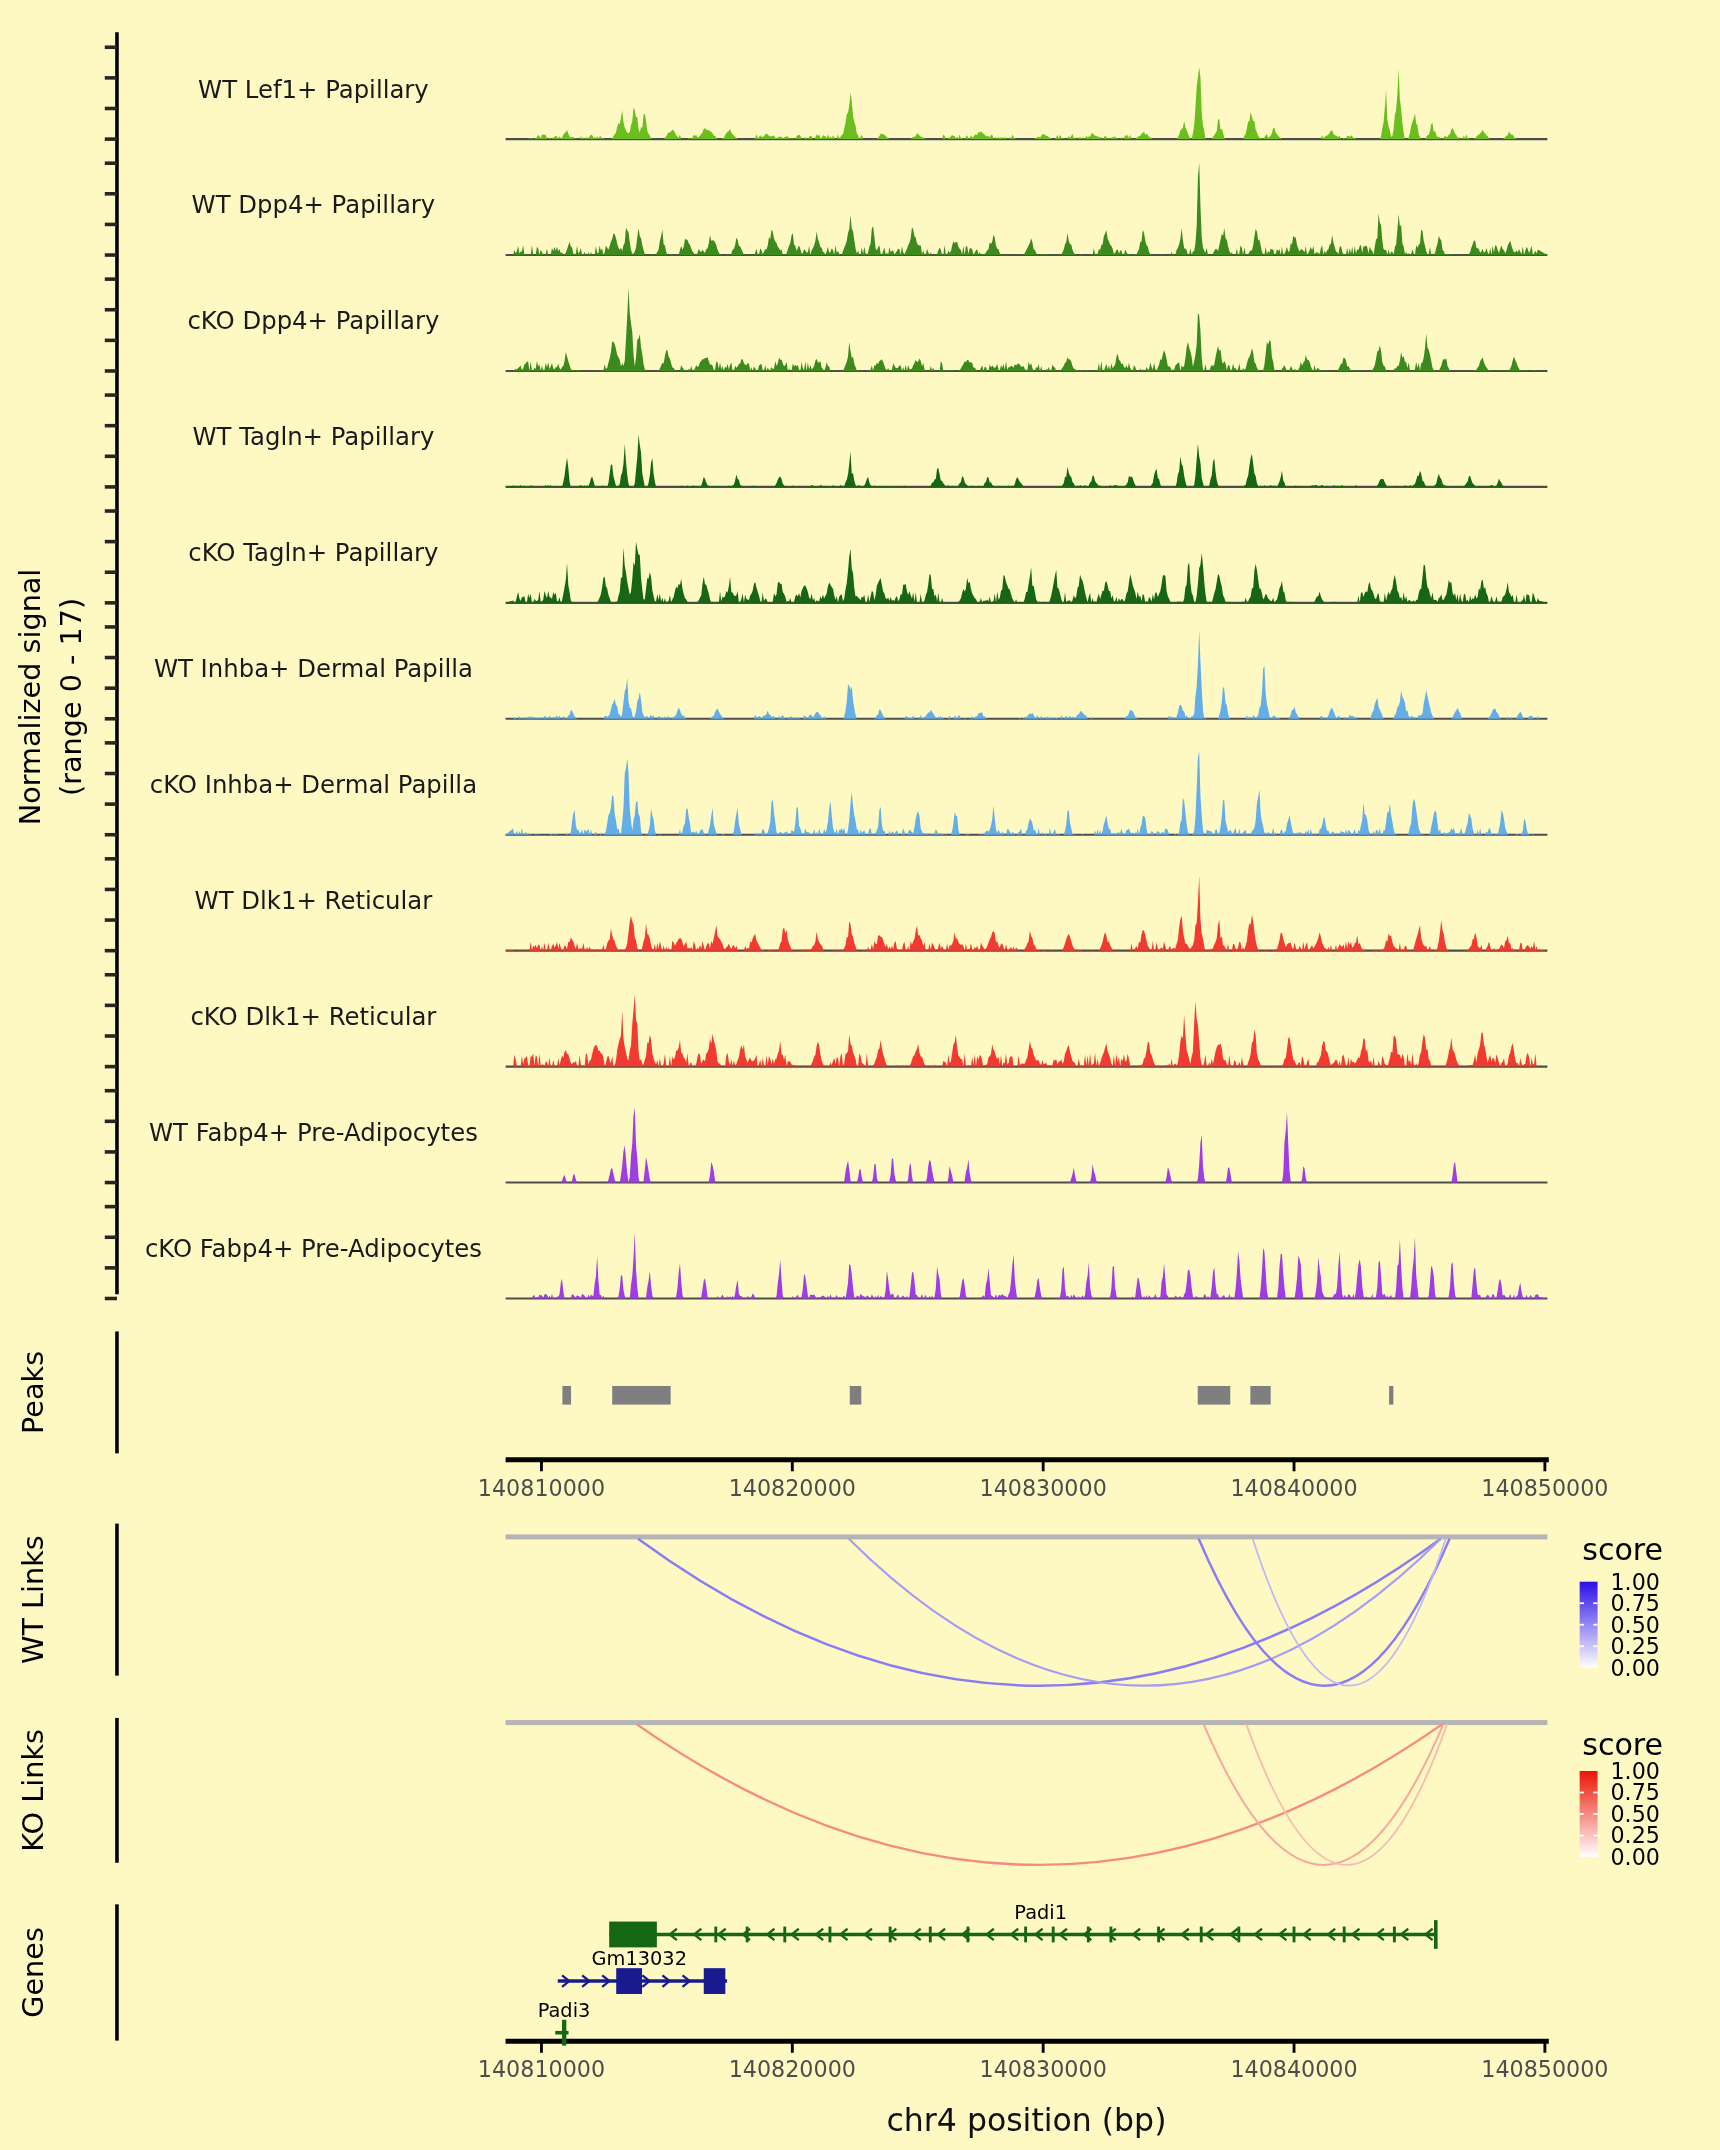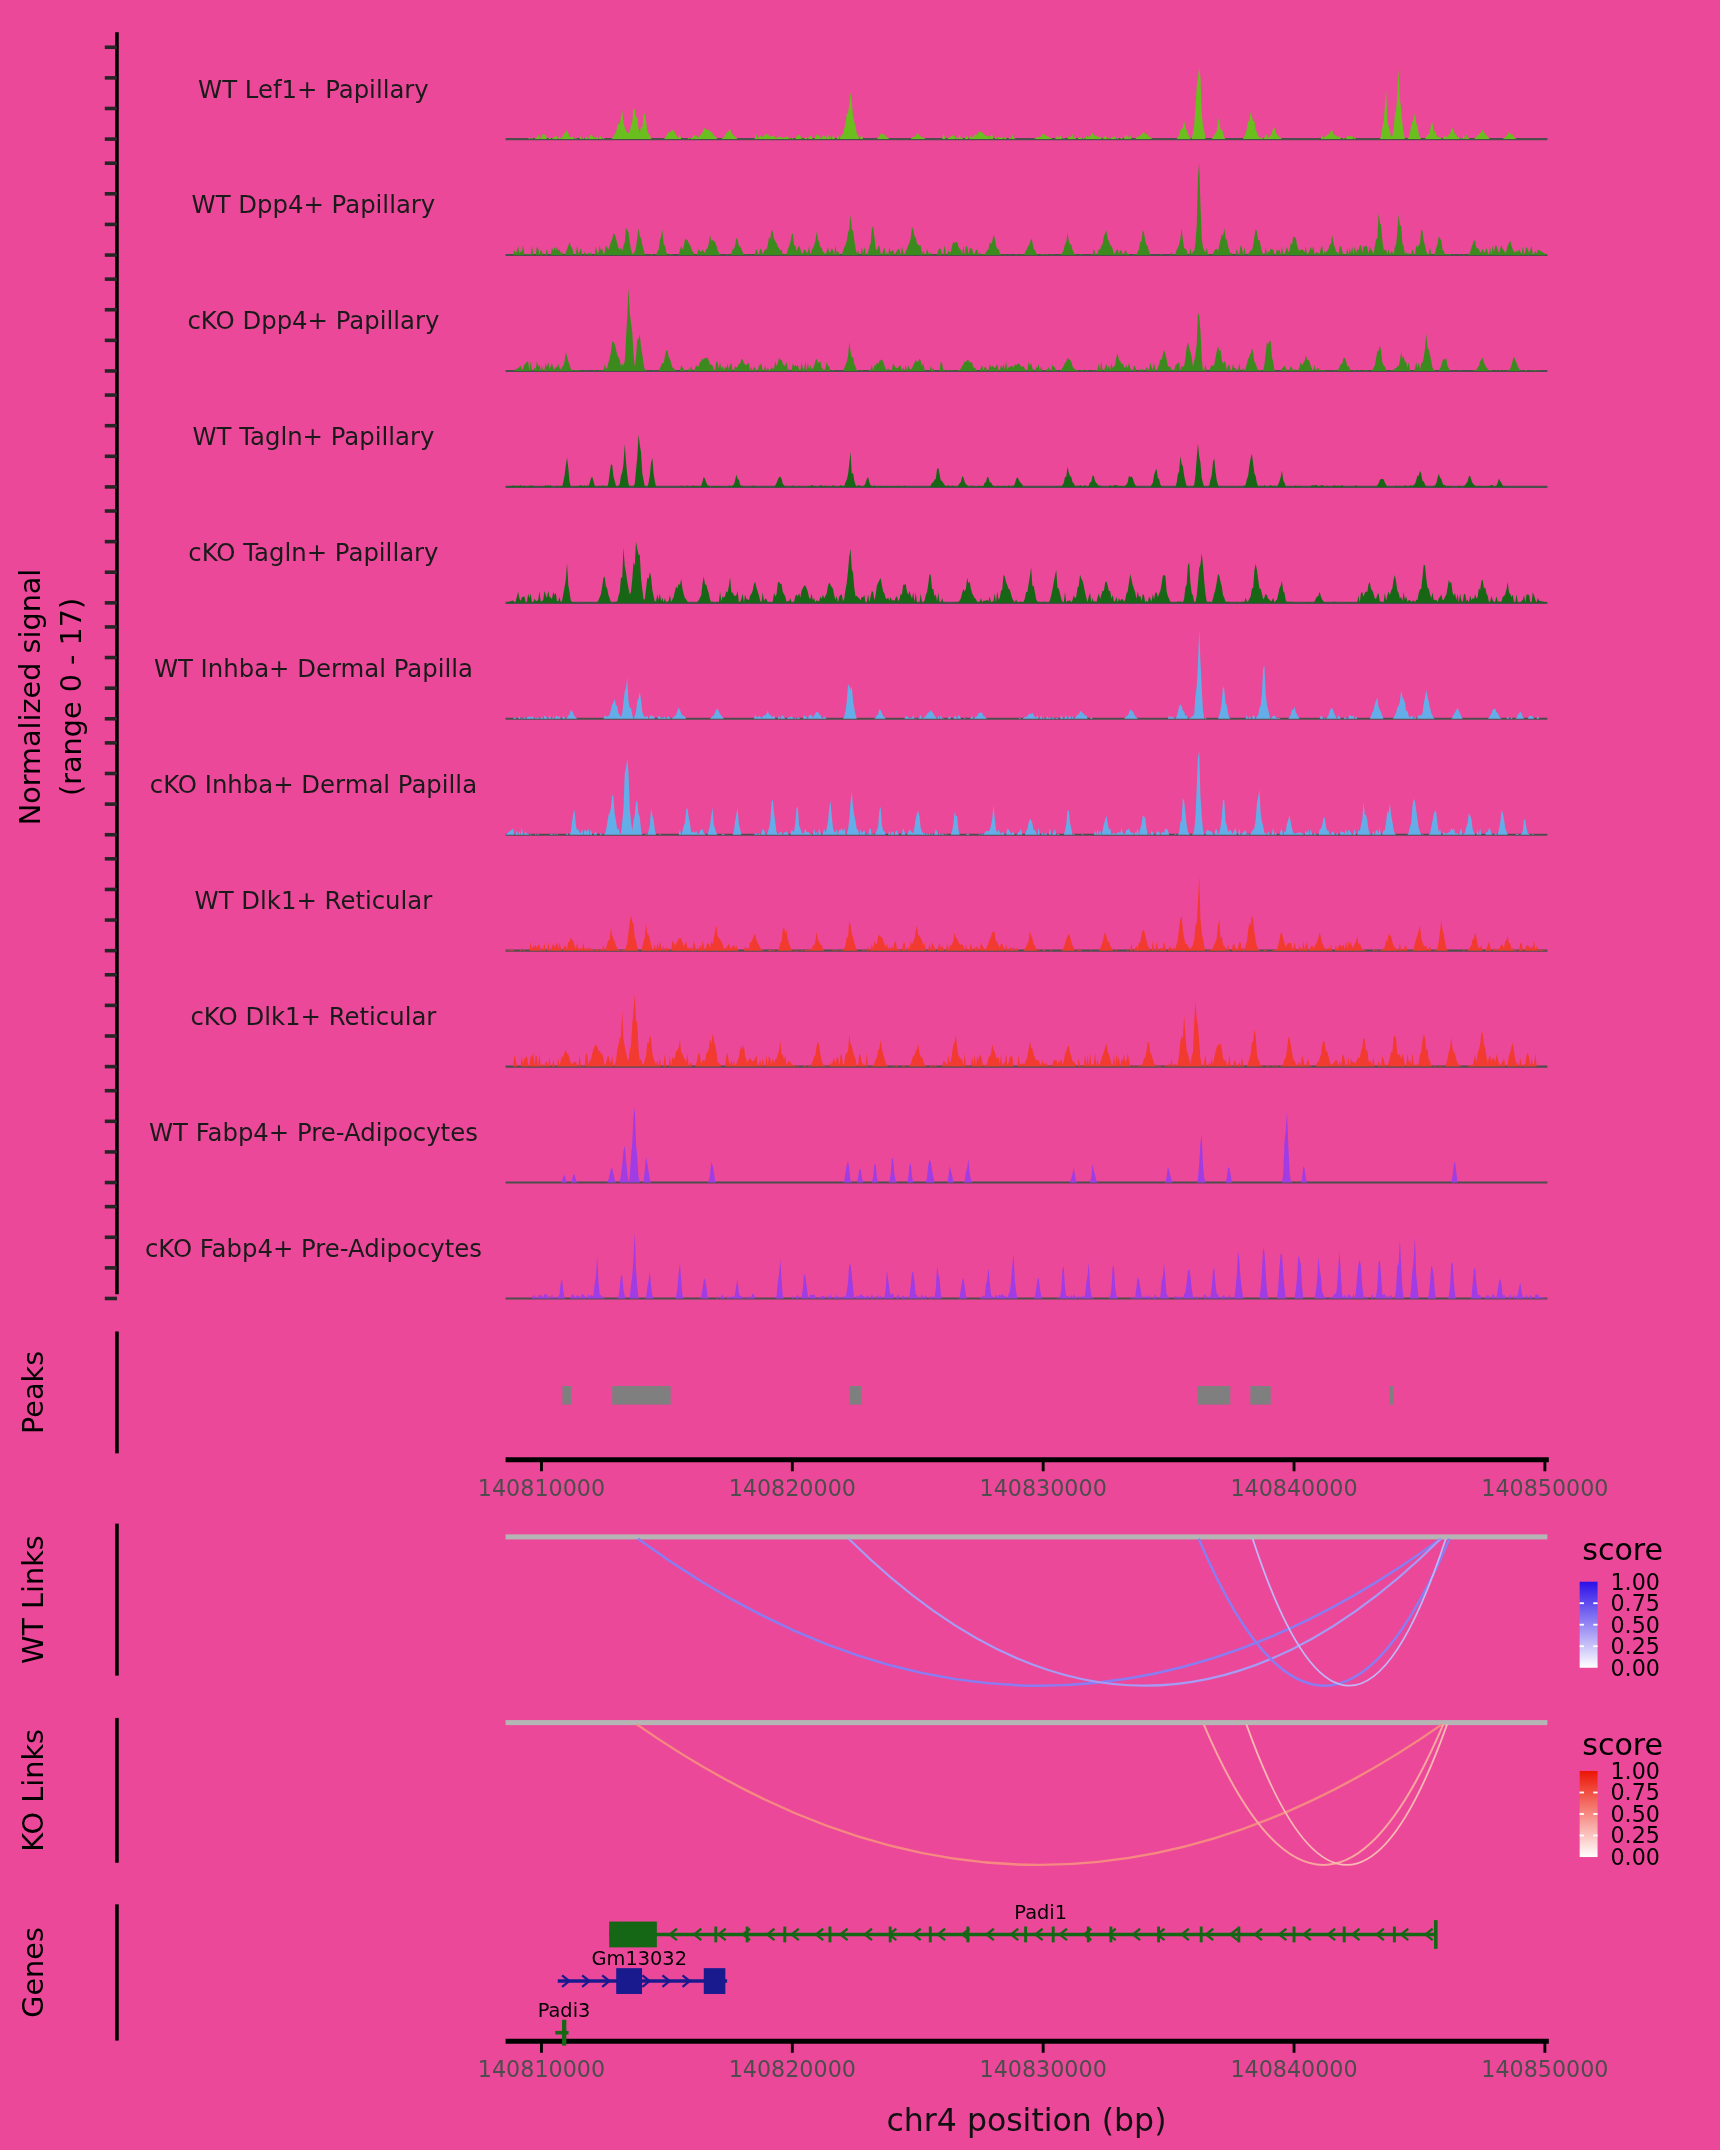--- a/index.html
+++ b/index.html
@@ -1,16 +1,16 @@
 <!DOCTYPE html>
 <html style="font-size:11.5px"><head>
 <meta charset="utf-8">
 <style>
   html,body{margin:0;padding:0;background:#ffffff;}
-  .figure{position:relative;width:1721px;height:2151px;background:#ec4899;overflow:hidden;}
+  .figure{position:relative;width:1721px;height:2151px;background:#fef9c3;overflow:hidden;}
   svg text{font-family:"DejaVu Sans","Liberation Sans",sans-serif;}
 </style>
 </head>
 <body>
 
 <div class="figure">
   <svg id="fig" width="1721" height="2151" viewBox="0 0 2400 3000">
       <text x="437" y="136" font-size="34" text-anchor="middle" fill="#1a1a1a">WT Lef1+ Papillary</text>
       <line x1="705" y1="194" x2="2158" y2="194" stroke="#4d4d4d" stroke-width="3"></line>
       <path d="M705,194L715.5,194.0L717.2,194.0L719.0,194.0L720.7,194.0L722.5,194.0L724.2,194.0L726.0,194.0L727.7,194.0L729.5,194.0L731.2,194.0L733.0,194.0L734.7,194.0L736.5,194.0L738.2,192.2L740.0,194.0L741.7,192.5L743.5,194.0L745.2,194.0L747.0,192.4L748.7,191.4L750.5,188.4L752.2,189.8L754.0,194.0L755.7,187.2L757.5,188.0L759.2,187.8L761.0,187.8L762.7,194.0L764.5,194.0L766.2,191.9L768.0,193.0L769.7,194.0L771.5,191.9L773.2,191.4L775.0,189.4L776.7,190.4L778.5,194.0L780.2,190.2L782.0,193.2L783.7,192.0L785.5,187.9L787.2,186.0L789.0,184.0L790.7,181.3L792.5,186.4L794.2,190.3L796.0,191.9L797.7,190.6L799.5,190.9L801.2,194.0L803.0,192.6L804.7,194.0L806.5,194.0L808.2,194.0L810.0,189.7L811.7,194.0L813.5,191.6L815.2,194.0L817.0,192.1L818.7,190.7L820.5,194.0L822.2,190.0L824.0,188.0L825.7,188.4L827.5,192.5L829.2,190.9L831.0,193.1L832.7,190.0L834.5,194.0L836.2,190.7L837.9,190.1L839.7,194.0L841.4,191.8L843.2,194.0L844.9,194.0L846.7,194.0L848.4,194.0L850.2,194.0L851.9,194.0L853.7,193.0L855.4,190.1L857.2,187.1L858.9,185.2L860.7,176.7L862.4,171.6L864.2,173.4L865.9,164.0L867.7,154.1L869.4,170.4L871.2,177.9L872.9,181.9L874.7,185.1L876.4,185.6L878.2,184.2L879.9,174.7L881.7,169.3L883.4,150.3L885.2,153.2L886.9,164.0L888.7,163.0L890.4,179.6L892.2,185.1L893.9,176.9L895.7,178.6L897.4,160.3L899.2,158.3L900.9,168.5L902.7,183.2L904.4,186.4L906.2,189.1L907.9,193.0L909.7,194.0L911.4,194.0L913.2,194.0L914.9,194.0L916.7,194.0L918.4,194.0L920.2,194.0L921.9,194.0L923.7,194.0L925.4,194.0L927.2,192.9L928.9,190.0L930.7,187.4L932.4,184.6L934.2,184.7L935.9,182.8L937.7,181.7L939.4,181.4L941.2,185.1L942.9,188.7L944.7,190.8L946.4,192.1L948.2,187.7L949.9,194.0L951.7,194.0L953.4,194.0L955.2,194.0L956.9,194.0L958.7,194.0L960.4,192.1L962.2,194.0L963.9,192.0L965.7,192.0L967.4,187.9L969.2,189.6L970.9,188.2L972.6,191.7L974.4,191.2L976.1,189.2L977.9,187.0L979.6,184.8L981.4,179.5L983.1,178.7L984.9,180.7L986.6,181.5L988.4,181.1L990.1,183.3L991.9,183.9L993.6,185.9L995.4,189.2L997.1,189.3L998.9,192.0L1000.6,194.0L1002.4,194.0L1004.1,194.0L1005.9,194.0L1007.6,192.4L1009.4,192.1L1011.1,188.6L1012.9,186.0L1014.6,183.9L1016.4,182.7L1018.1,180.0L1019.9,185.3L1021.6,187.3L1023.4,189.0L1025.1,190.8L1026.9,192.2L1028.6,194.0L1030.4,194.0L1032.1,194.0L1033.9,194.0L1035.6,194.0L1037.4,194.0L1039.1,194.0L1040.9,194.0L1042.6,194.0L1044.4,194.0L1046.1,194.0L1047.9,194.0L1049.6,194.0L1051.4,194.0L1053.1,192.9L1054.9,187.3L1056.6,192.7L1058.4,191.3L1060.1,188.8L1061.9,191.2L1063.6,190.4L1065.4,190.4L1067.1,187.1L1068.9,186.7L1070.6,187.6L1072.4,189.4L1074.1,190.3L1075.9,189.8L1077.6,190.4L1079.4,188.7L1081.1,192.3L1082.9,192.2L1084.6,192.4L1086.4,189.9L1088.1,191.2L1089.9,190.6L1091.6,192.9L1093.4,191.8L1095.1,191.4L1096.9,190.3L1098.6,190.1L1100.4,194.0L1102.1,192.1L1103.8,194.0L1105.6,192.4L1107.3,194.0L1109.1,194.0L1110.8,190.4L1112.6,188.8L1114.3,188.0L1116.1,189.2L1117.8,194.0L1119.6,193.1L1121.3,194.0L1123.1,191.7L1124.8,192.1L1126.6,194.0L1128.3,190.9L1130.1,189.3L1131.8,189.9L1133.6,194.0L1135.3,194.0L1137.1,191.4L1138.8,187.2L1140.6,189.9L1142.3,187.5L1144.1,192.4L1145.8,193.0L1147.6,188.8L1149.3,189.2L1151.1,190.4L1152.8,192.7L1154.6,187.3L1156.3,192.3L1158.1,189.9L1159.8,194.0L1161.6,188.6L1163.3,191.3L1165.1,194.0L1166.8,194.0L1168.6,187.3L1170.3,194.0L1172.1,190.8L1173.8,188.8L1175.6,187.0L1177.3,179.6L1179.1,171.6L1180.8,159.3L1182.6,157.4L1184.3,147.5L1186.1,129.1L1187.8,141.2L1189.6,162.3L1191.3,169.9L1193.1,175.3L1194.8,186.1L1196.6,188.6L1198.3,194.0L1200.1,191.0L1201.8,187.6L1203.6,194.0L1205.3,194.0L1207.1,194.0L1208.8,194.0L1210.6,194.0L1212.3,194.0L1214.1,194.0L1215.8,194.0L1217.6,194.0L1219.3,194.0L1221.1,194.0L1222.8,194.0L1224.6,191.9L1226.3,190.0L1228.1,186.5L1229.8,186.6L1231.6,187.3L1233.3,188.0L1235.0,189.7L1236.8,191.3L1238.5,192.3L1240.3,194.0L1242.0,194.0L1243.8,194.0L1245.5,194.0L1247.3,194.0L1249.0,194.0L1250.8,194.0L1252.5,194.0L1254.3,194.0L1256.0,194.0L1257.8,194.0L1259.5,194.0L1261.3,194.0L1263.0,194.0L1264.8,194.0L1266.5,194.0L1268.3,194.0L1270.0,194.0L1271.8,192.0L1273.5,190.6L1275.3,190.6L1277.0,190.2L1278.8,185.5L1280.5,187.2L1282.3,188.9L1284.0,190.3L1285.8,191.4L1287.5,191.7L1289.3,192.8L1291.0,194.0L1292.8,194.0L1294.5,194.0L1296.3,194.0L1298.0,194.0L1299.8,194.0L1301.5,194.0L1303.3,194.0L1305.0,194.0L1306.8,194.0L1308.5,194.0L1310.3,194.0L1312.0,194.0L1313.8,194.0L1315.5,187.7L1317.3,189.7L1319.0,194.0L1320.8,194.0L1322.5,192.2L1324.3,192.2L1326.0,190.4L1327.8,187.8L1329.5,190.2L1331.3,189.2L1333.0,194.0L1334.8,190.8L1336.5,193.0L1338.3,187.6L1340.0,192.7L1341.8,192.2L1343.5,194.0L1345.3,194.0L1347.0,190.8L1348.8,188.5L1350.5,194.0L1352.3,192.8L1354.0,188.6L1355.8,192.2L1357.5,190.8L1359.3,188.4L1361.0,187.3L1362.8,188.6L1364.5,183.8L1366.2,185.3L1368.0,183.2L1369.7,184.8L1371.5,186.6L1373.2,187.8L1375.0,189.7L1376.7,190.5L1378.5,189.4L1380.2,191.6L1382.0,188.7L1383.7,187.6L1385.5,194.0L1387.2,194.0L1389.0,190.5L1390.7,194.0L1392.5,190.9L1394.2,192.6L1396.0,191.8L1397.7,191.3L1399.5,194.0L1401.2,190.8L1403.0,192.7L1404.7,194.0L1406.5,194.0L1408.2,191.5L1410.0,194.0L1411.7,187.7L1413.5,191.1L1415.2,193.0L1417.0,194.0L1418.7,194.0L1420.5,194.0L1422.2,194.0L1424.0,194.0L1425.7,194.0L1427.5,194.0L1429.2,194.0L1431.0,194.0L1432.7,194.0L1434.5,194.0L1436.2,194.0L1438.0,194.0L1439.7,194.0L1441.5,194.0L1443.2,193.2L1445.0,192.3L1446.7,190.9L1448.5,191.2L1450.2,191.3L1452.0,190.2L1453.7,187.0L1455.5,187.6L1457.2,187.6L1459.0,189.8L1460.7,189.8L1462.5,191.0L1464.2,192.3L1466.0,192.9L1467.7,194.0L1469.5,194.0L1471.2,194.0L1473.0,191.8L1474.7,188.3L1476.5,192.9L1478.2,188.4L1480.0,191.2L1481.7,194.0L1483.5,192.9L1485.2,194.0L1487.0,194.0L1488.7,194.0L1490.5,189.7L1492.2,192.0L1494.0,189.6L1495.7,187.0L1497.5,193.0L1499.2,191.2L1500.9,194.0L1502.7,194.0L1504.4,191.6L1506.2,191.7L1507.9,191.9L1509.7,194.0L1511.4,191.9L1513.2,194.0L1514.9,189.0L1516.7,191.9L1518.4,190.5L1520.2,190.4L1521.9,187.3L1523.7,185.3L1525.4,188.4L1527.2,189.1L1528.9,189.9L1530.7,189.7L1532.4,191.9L1534.2,190.4L1535.9,193.0L1537.7,194.0L1539.4,192.1L1541.2,188.9L1542.9,191.1L1544.7,194.0L1546.4,191.9L1548.2,194.0L1549.9,191.6L1551.7,191.7L1553.4,190.8L1555.2,190.4L1556.9,194.0L1558.7,192.0L1560.4,194.0L1562.2,194.0L1563.9,191.0L1565.7,194.0L1567.4,194.0L1569.2,187.8L1570.9,190.8L1572.7,187.7L1574.4,194.0L1576.2,187.6L1577.9,194.0L1579.7,194.0L1581.4,194.0L1583.2,194.0L1584.9,191.9L1586.7,191.5L1588.4,189.6L1590.2,189.6L1591.9,186.5L1593.7,186.0L1595.4,183.3L1597.2,188.3L1598.9,186.6L1600.7,188.2L1602.4,190.7L1604.2,191.4L1605.9,193.1L1607.7,194.0L1609.4,194.0L1611.2,194.0L1612.9,194.0L1614.7,194.0L1616.4,194.0L1618.2,194.0L1619.9,194.0L1621.7,194.0L1623.4,194.0L1625.2,194.0L1626.9,194.0L1628.7,194.0L1630.4,194.0L1632.1,194.0L1633.9,194.0L1635.6,194.0L1637.4,194.0L1639.1,194.0L1640.9,194.0L1642.6,191.7L1644.4,188.0L1646.1,181.7L1647.9,180.3L1649.6,178.3L1651.4,168.6L1653.1,177.8L1654.9,181.3L1656.6,185.7L1658.4,190.6L1660.1,193.1L1661.9,194.0L1663.6,186.3L1665.4,174.6L1667.1,150.7L1668.9,120.2L1670.6,108.6L1672.4,93.6L1674.1,107.8L1675.9,156.8L1677.6,175.2L1679.4,181.9L1681.1,194.0L1682.9,194.0L1684.6,194.0L1686.4,194.0L1688.1,194.0L1689.9,194.0L1691.6,191.0L1693.4,188.6L1695.1,186.0L1696.9,182.6L1698.6,166.7L1700.4,166.3L1702.1,180.9L1703.9,179.7L1705.6,185.2L1707.4,191.6L1709.1,194.0L1710.9,194.0L1712.6,194.0L1714.4,194.0L1716.1,194.0L1717.9,194.0L1719.6,194.0L1721.4,194.0L1723.1,194.0L1724.9,194.0L1726.6,194.0L1728.4,194.0L1730.1,194.0L1731.9,194.0L1733.6,194.0L1735.4,189.5L1737.1,187.4L1738.9,179.0L1740.6,169.3L1742.4,169.5L1744.1,156.1L1745.9,162.7L1747.6,168.7L1749.4,169.2L1751.1,180.5L1752.9,184.3L1754.6,189.5L1756.4,191.6L1758.1,192.5L1759.9,192.0L1761.6,194.0L1763.3,191.7L1765.1,188.7L1766.8,187.3L1768.6,192.6L1770.3,190.8L1772.1,189.1L1773.8,185.6L1775.6,179.1L1777.3,177.9L1779.1,185.0L1780.8,187.3L1782.6,189.8L1784.3,190.9L1786.1,192.3L1787.8,194.0L1789.6,194.0L1791.3,194.0L1793.1,194.0L1794.8,194.0L1796.6,194.0L1798.3,194.0L1800.1,194.0L1801.8,194.0L1803.6,194.0L1805.3,194.0L1807.1,194.0L1808.8,194.0L1810.6,194.0L1812.3,194.0L1814.1,194.0L1815.8,194.0L1817.6,194.0L1819.3,194.0L1821.1,194.0L1822.8,194.0L1824.6,194.0L1826.3,194.0L1828.1,194.0L1829.8,194.0L1831.6,194.0L1833.3,194.0L1835.1,194.0L1836.8,194.0L1838.6,194.0L1840.3,194.0L1842.1,194.0L1843.8,188.6L1845.6,192.8L1847.3,190.9L1849.1,189.8L1850.8,188.9L1852.6,187.6L1854.3,185.4L1856.1,182.5L1857.8,181.3L1859.6,186.8L1861.3,188.2L1863.1,189.4L1864.8,190.2L1866.6,191.2L1868.3,189.5L1870.1,194.0L1871.8,194.0L1873.6,192.3L1875.3,193.0L1877.1,194.0L1878.8,189.4L1880.6,189.7L1882.3,191.0L1884.1,189.0L1885.8,189.4L1887.6,194.0L1889.3,191.5L1891.1,194.0L1892.8,194.0L1894.5,194.0L1896.3,194.0L1898.0,194.0L1899.8,194.0L1901.5,194.0L1903.3,194.0L1905.0,194.0L1906.8,194.0L1908.5,194.0L1910.3,194.0L1912.0,194.0L1913.8,194.0L1915.5,194.0L1917.3,194.0L1919.0,194.0L1920.8,194.0L1922.5,194.0L1924.3,194.0L1926.0,190.5L1927.8,178.5L1929.5,171.0L1931.3,150.0L1933.0,125.6L1934.8,166.6L1936.5,175.6L1938.3,182.0L1940.0,191.1L1941.8,189.3L1943.5,180.6L1945.3,159.6L1947.0,154.1L1948.8,130.8L1950.5,95.5L1952.3,139.2L1954.0,152.0L1955.8,172.2L1957.5,184.6L1959.3,194.0L1961.0,194.0L1962.8,194.0L1964.5,191.7L1966.3,185.6L1968.0,175.9L1969.8,169.7L1971.5,165.5L1973.3,158.1L1975.0,172.4L1976.8,175.1L1978.5,186.8L1980.3,191.5L1982.0,194.0L1983.8,194.0L1985.5,194.0L1987.3,194.0L1989.0,191.1L1990.8,188.6L1992.5,188.0L1994.3,183.0L1996.0,173.1L1997.8,171.6L1999.5,184.3L2001.3,182.0L2003.0,188.2L2004.8,191.5L2006.5,190.6L2008.3,191.6L2010.0,193.0L2011.8,194.0L2013.5,192.1L2015.3,188.8L2017.0,191.4L2018.8,190.6L2020.5,188.0L2022.3,187.4L2024.0,180.4L2025.8,178.7L2027.5,182.5L2029.2,186.7L2031.0,188.4L2032.7,192.0L2034.5,191.0L2036.2,194.0L2038.0,192.5L2039.7,194.0L2041.5,188.7L2043.2,194.0L2045.0,187.3L2046.7,192.5L2048.5,192.9L2050.2,194.0L2052.0,194.0L2053.7,194.0L2055.5,194.0L2057.2,192.7L2059.0,190.8L2060.7,188.7L2062.5,188.1L2064.2,185.4L2066.0,184.9L2067.7,180.5L2069.5,184.6L2071.2,186.1L2073.0,189.1L2074.7,190.2L2076.5,192.9L2078.2,194.0L2080.0,194.0L2081.7,194.0L2083.5,194.0L2085.2,194.0L2087.0,194.0L2088.7,194.0L2090.5,194.0L2092.2,194.0L2094.0,194.0L2095.7,194.0L2097.5,192.6L2099.2,191.5L2101.0,189.5L2102.7,188.5L2104.5,183.0L2106.2,186.5L2108.0,187.8L2109.7,188.0L2111.5,191.1L2113.2,192.4L2115.0,194.0L2116.7,194.0L2118.5,194.0L2120.2,194.0L2122.0,194.0L2123.7,194.0L2125.5,194.0L2127.2,194.0L2129.0,194.0L2130.7,194.0L2132.5,194.0L2134.2,194.0L2136.0,194.0L2137.7,194.0L2139.5,194.0L2141.2,194.0L2143.0,194.0L2144.7,194.0L2146.5,194.0L2158,194Z" fill="#6ABE1E" stroke="none"></path>

